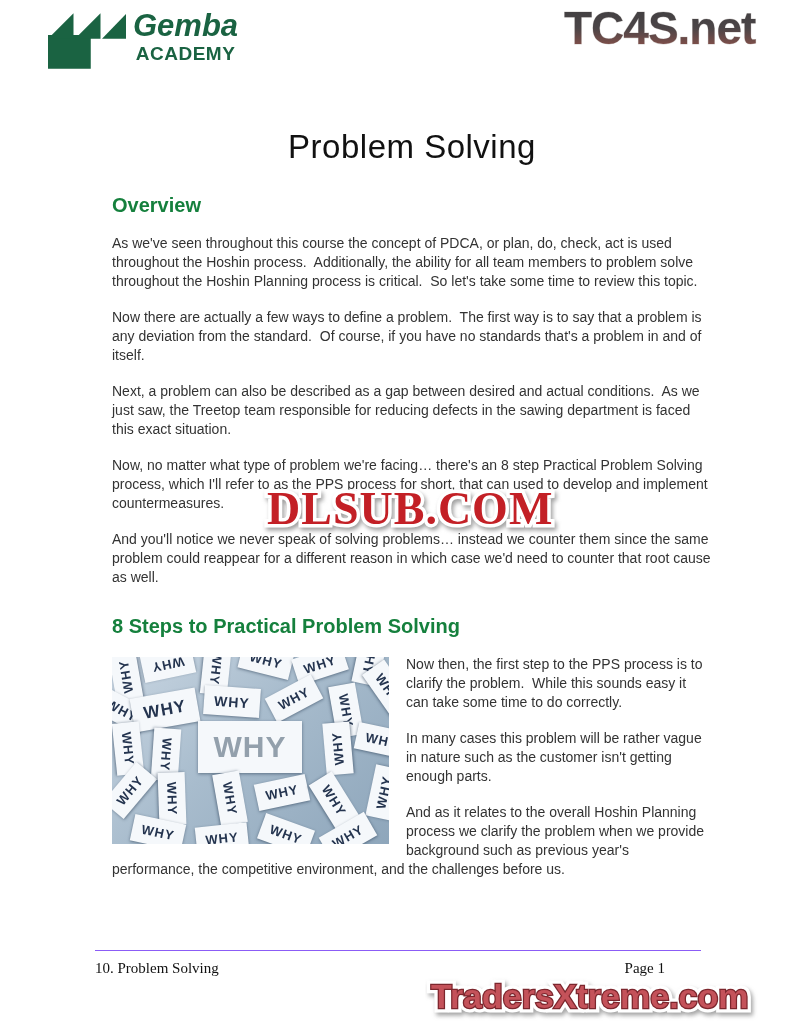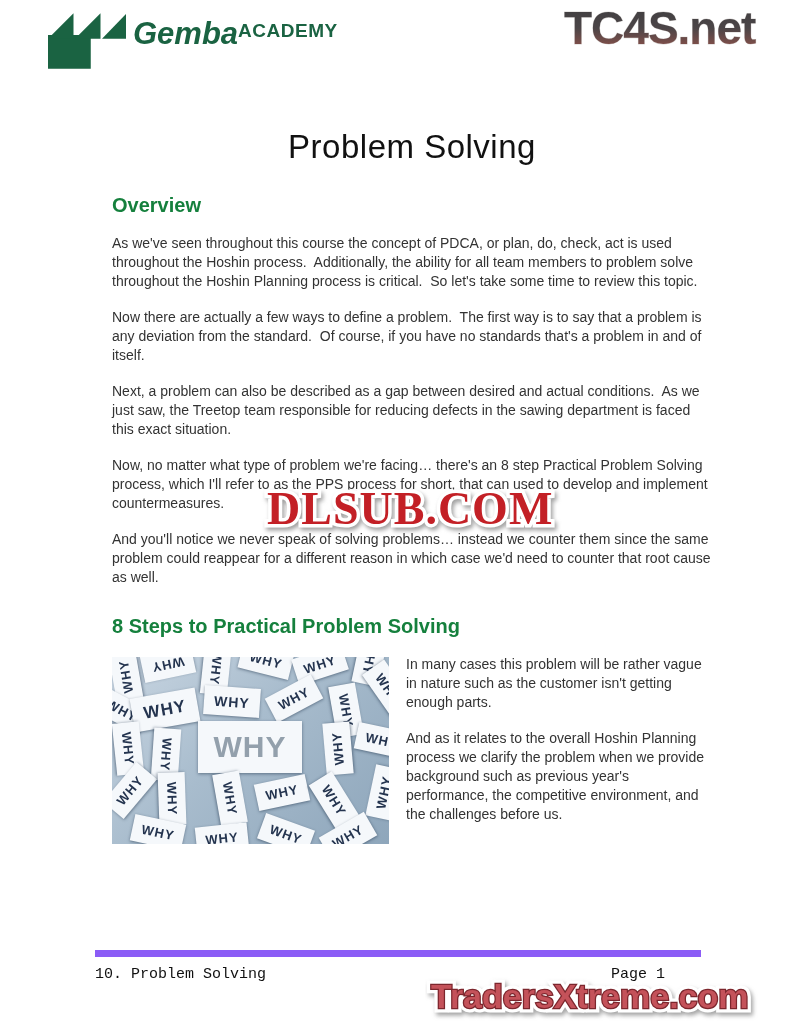--- a/index.html
+++ b/index.html
@@ -1,21 +1,21 @@
 <!DOCTYPE html>
 <html><head>
 <meta charset="utf-8">
 <style>
   html,body{margin:0;padding:0;background:#ffffff;}
   .page{position:relative;width:791px;height:1024px;background:#ffffff;overflow:hidden;
         font-family:"Liberation Sans",sans-serif;color:#333;}
   
   .logo{position:absolute;left:48px;top:10px;display:flex;align-items:flex-start;gap:7px;}
   .logo svg{display:block;}
-  .brand-text{display:flex;line-height:1;margin-top:8px;}
+  .brand-text{display:flex;flex-direction:column;line-height:1;margin-top:0;align-items:center;}
   .brand-name{font-size:31px;font-weight:bold;font-style:italic;color:#1a6342;letter-spacing:0;}
   .brand-sub{font-size:19px;font-weight:bold;color:#1a6342;letter-spacing:.5px;margin-top:3px;}
   
   .wm-top{position:absolute;left:560px;top:0px;}
   .wm-mid{position:absolute;left:259px;top:476px;z-index:5;}
   .wm-bottom{position:absolute;left:425px;top:972px;z-index:5;}
   
   .content{position:absolute;left:112px;top:0;width:600px;}
   .doc-title{margin:128px 0 0 0;text-align:center;font-size:33px;font-weight:400;
              color:#111;letter-spacing:.5px;}
@@ -23,23 +23,23 @@
   .doc p{font-size:14px;line-height:19px;margin:0 0 17px 0;white-space:pre-wrap;color:#333;}
   .steps-block{margin-top:4px;}
   
   .why-img{float:left;width:277px;height:187px;margin:2px 17px 10px 0;position:relative;
            overflow:hidden;background:linear-gradient(135deg,#c9d6e2 0%,#a8bccd 45%,#8ea6bb 100%);}
   .why-tile{position:absolute;background:#f5f8fb;color:#24344f;font-weight:bold;
             display:flex;align-items:center;justify-content:center;
             box-shadow:0 1px 3px rgba(25,45,70,.5);letter-spacing:1px;}
   .why-tile.gray{color:#93a0ac;}
   
-  .footer{position:absolute;left:95px;top:950px;width:606px;border-top:7px solid #8b5cf6;
+  .footer{position:absolute;left:95px;top:950px;width:606px;border-top:1px solid #8b5cf6;
           padding-top:9px;display:flex;justify-content:space-between;
-          font-family:Liberation Mono, monospace;font-size:15px;color:#111;}
+          font-family:Liberation Serif, serif;font-size:15px;color:#111;}
   .footer .pg{margin-right:36px;}
   .clear{clear:both;}
 </style>
 </head>
 <body>
 
 <div class="page">
 
   <div class="logo">
     <span>
@@ -106,20 +106,21 @@
           <div class="why-tile" style="left: 34px; top: 128px; width: 52px; height: 27px; font-size: 13px; transform: rotate(88deg);">WHY</div>
           <div class="why-tile" style="left: 92px; top: 128px; width: 52px; height: 27px; font-size: 13px; transform: rotate(80deg);">WHY</div>
           <div class="why-tile" style="left: 144px; top: 122px; width: 52px; height: 27px; font-size: 13px; transform: rotate(-12deg);">WHY</div>
           <div class="why-tile" style="left: 196px; top: 130px; width: 52px; height: 27px; font-size: 13px; transform: rotate(58deg);">WHY</div>
           <div class="why-tile" style="left: 246px; top: 122px; width: 52px; height: 27px; font-size: 13px; transform: rotate(-78deg);">WHY</div>
           <div class="why-tile" style="left: 20px; top: 162px; width: 52px; height: 27px; font-size: 13px; transform: rotate(12deg);">WHY</div>
           <div class="why-tile" style="left: 84px; top: 168px; width: 52px; height: 27px; font-size: 13px; transform: rotate(-6deg);">WHY</div>
           <div class="why-tile" style="left: 148px; top: 164px; width: 52px; height: 27px; font-size: 13px; transform: rotate(20deg);">WHY</div>
           <div class="why-tile" style="left: 210px; top: 166px; width: 52px; height: 27px; font-size: 13px; transform: rotate(-30deg);">WHY</div>
         </div>
+      <p>Now then, the first step to the PPS process is to clarify the problem.  While this sounds easy it can take some time to do correctly.</p>
       <p>In many cases this problem will be rather vague in nature such as the customer isn't getting enough parts.</p>
       <p>And as it relates to the overall Hoshin Planning process we clarify the problem when we provide background such as previous year's performance, the competitive environment, and the challenges before us.</p>
       <div class="clear"></div>
     </div>
   </div>
 
   <div class="wm-mid">
     <svg width="310" height="70" xmlns="http://www.w3.org/2000/svg">
       <g filter="">
         <text x="8" y="48" font-family="Liberation Serif, serif" font-weight="bold" font-size="46" letter-spacing="1" fill="#c32026" stroke="#ffffff" stroke-width="7" paint-order="stroke" style="filter:drop-shadow(2px 3px 2px rgba(110,110,110,.65));">DLSUB.COM</text>

